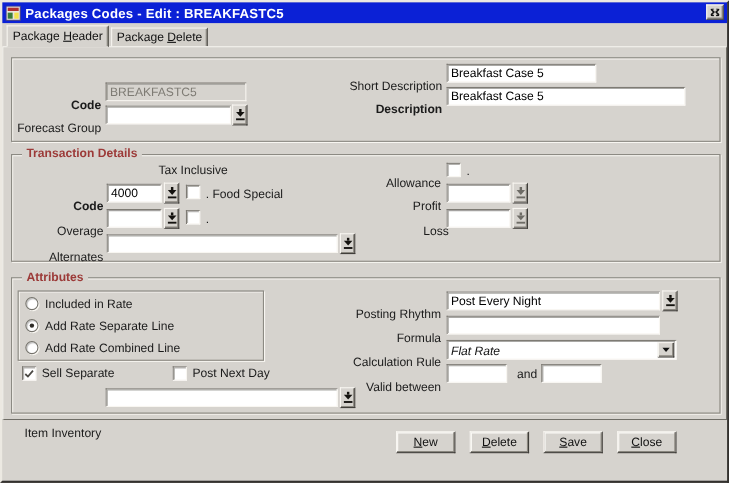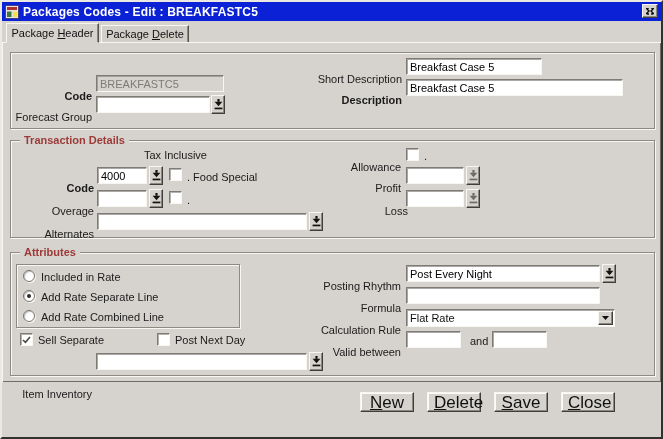--- a/index.html
+++ b/index.html
@@ -59,21 +59,21 @@
     border:1px solid;border-color:var(--hilite) var(--dark) var(--dark) var(--hilite);
     box-shadow:inset -1px -1px 0 #8A877F;
     display:flex;align-items:center;justify-content:center;padding:0;cursor:default;}
   .lov svg{display:block;}
   .lov .glyph{fill:#14120F;}
   .lov.dim .glyph{fill:#6E6C66;}
   
   .combo{position:absolute;height:18px;background:#fff;
     border:1px solid;border-color:var(--field_shadow) var(--hilite) var(--hilite) var(--field_shadow);
     box-shadow:inset 1px 1px 0 rgba(64,62,56,.45);
-    display:flex;align-items:center;padding-left:3px;}
+    display:flex;align-items:flex-end;padding-left:3px;font-style:italic;}
   .combo .combo-arrow{position:absolute;right:1px;top:1px;bottom:1px;width:15px;background:var(--form_bg);
     border:1px solid;border-color:var(--hilite) var(--dark) var(--dark) var(--hilite);
     box-shadow:inset -1px -1px 0 #8A877F;
     display:flex;align-items:center;justify-content:center;}
   
   .chk{position:absolute;width:13px;height:13px;background:#fff;
     border:1px solid;border-color:var(--field_shadow) var(--hilite) var(--hilite) var(--field_shadow);
     box-shadow:inset 1px 1px 0 rgba(64,62,56,.4);
     display:flex;align-items:center;justify-content:center;}
   .chk svg{display:none;}
@@ -81,21 +81,21 @@
   .radio{position:absolute;width:12px;height:12px;border-radius:50%;background:#fff;
     border:1px solid #75736C;box-shadow:inset 1px 1px 1px rgba(0,0,0,.25),1px 1px 0 var(--hilite);}
   .radio .dot{display:none;position:absolute;left:3px;top:3px;width:4px;height:4px;border-radius:50%;background:#2E2C28;}
   .radio.on .dot{display:block;}
   
   .innerbox{position:absolute;border:1px solid #8C8A83;box-shadow:1px 1px 0 var(--hilite),inset 1px 1px 0 var(--hilite);}
   
   .btn{position:absolute;top:390px;width:54px;height:20px;background:var(--form_bg);
     border:1px solid;border-color:var(--hilite) var(--dark) var(--dark) var(--hilite);
     box-shadow:inset -1px -1px 0 #8A877F,inset 1px 1px 0 #FCFBF8;
-    font-family:"Liberation Sans",sans-serif;font-size:17px;color:#111;text-align:center;line-height:17px;cursor:default;}
+    font-family:"Liberation Sans",sans-serif;font-size:11px;color:#111;text-align:center;line-height:17px;cursor:default;}
   .btn u{text-decoration:underline;}
 </style>
 </head>
 <body>
 
 <div class="window">
 
   <div class="titlebar">
     <svg class="app-icon" viewBox="0 0 14 14">
       <rect x="0.5" y="0.5" width="13" height="13" fill="#E8E4DC" stroke="#403E88"></rect>

